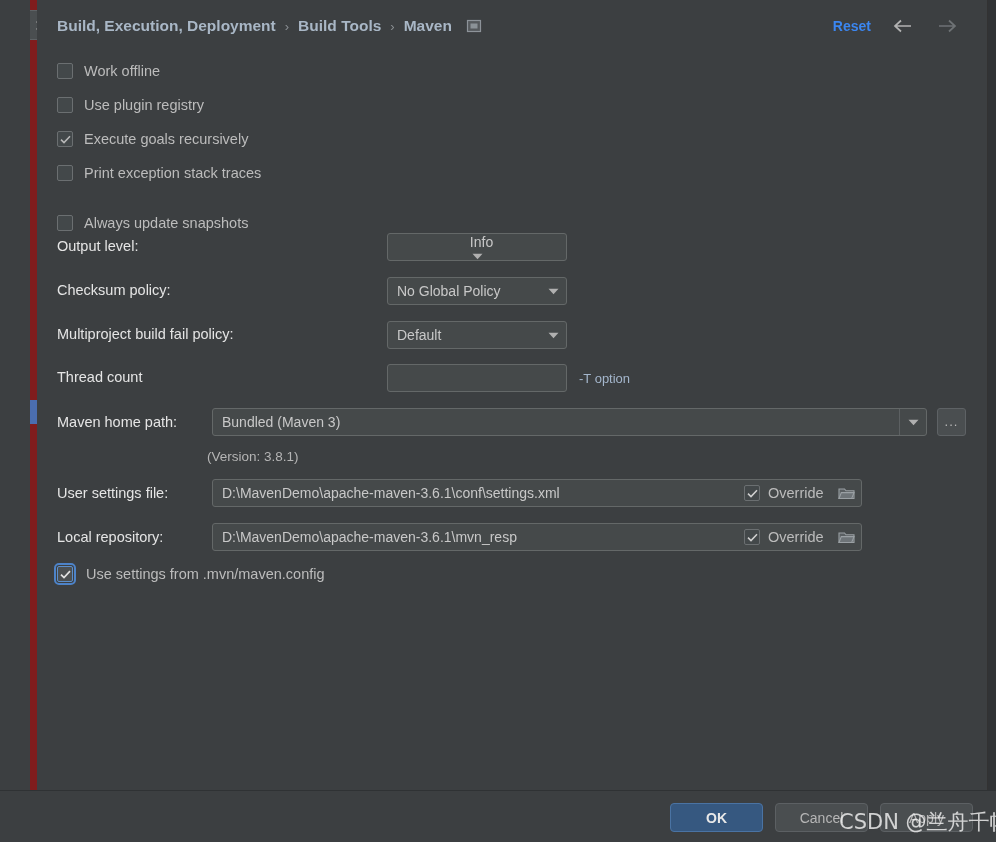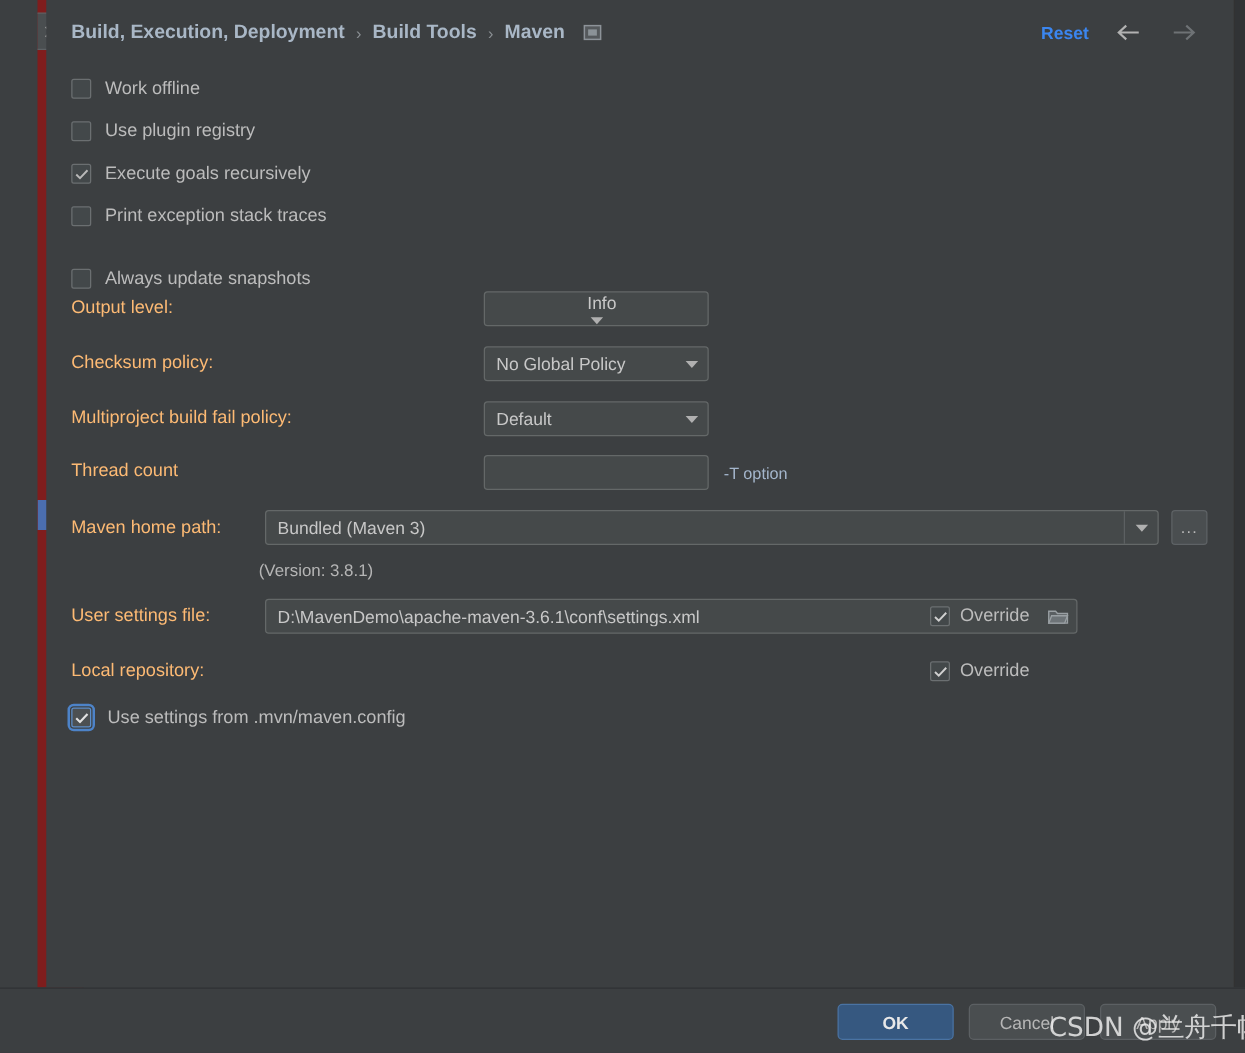--- a/index.html
+++ b/index.html
@@ -111,21 +111,21 @@
   .reset-link {
     font-size: 14px;
     font-weight: bold;
     color: #3b86f0;
     cursor: pointer;
   }
   .nav-arrow { display: block; cursor: pointer; }
 
   
   .row { position: absolute; display: flex; align-items: center; }
-  .label { font-size: 14.5px; color: #fdba74; white-space: nowrap; }
+  .label { font-size: 14.5px; color: #e5e5e5; white-space: nowrap; }
 
   
   .cbrow { position: absolute; left: 20px; display: flex; align-items: center; gap: 11px; }
   .cb {
     width: 16px; height: 16px;
     border: 1px solid #6b6f71;
     border-radius: 2px;
     background: #43484a;
     display: flex; align-items: center; justify-content: center;
     flex: none;
@@ -439,20 +439,29 @@
         <svg width="11" height="9" viewBox="0 0 11 9">
           <path d="M1 4.6 L4 7.6 L10 1.2" stroke="#d0d0d0" stroke-width="1.5" fill="none"></path>
         </svg>
       </span>
       <span class="cb-label">Override</span>
     </div>
 
     <div class="row" style="left:20px; top:529px;">
       <span class="label">Local repository:</span>
     </div>
+    <div class="field" style="left:175px; top:523px; width:650px;">
+      <span class="field-text">D:\MavenDemo\apache-maven-3.6.1\mvn_resp</span>
+      <span class="browse-icon">
+        <svg width="17" height="14" viewBox="0 0 17 14">
+          <path d="M1 3 H6.5 L8 4.8 H16 V12.5 H1 Z" fill="#5a5f62" stroke="#9aa0a4" stroke-width="1.1"></path>
+          <path d="M1 12.5 L3.3 6.6 H16 L13.7 12.5 Z" fill="#6e7478" stroke="#9aa0a4" stroke-width="1.1"></path>
+        </svg>
+      </span>
+    </div>
     <div class="override-box" style="left:707px; top:529px;">
       <span class="cb">
         <svg width="11" height="9" viewBox="0 0 11 9">
           <path d="M1 4.6 L4 7.6 L10 1.2" stroke="#d0d0d0" stroke-width="1.5" fill="none"></path>
         </svg>
       </span>
       <span class="cb-label">Override</span>
     </div>
 
     <div class="cbrow" style="top:566px; gap:13px;">

